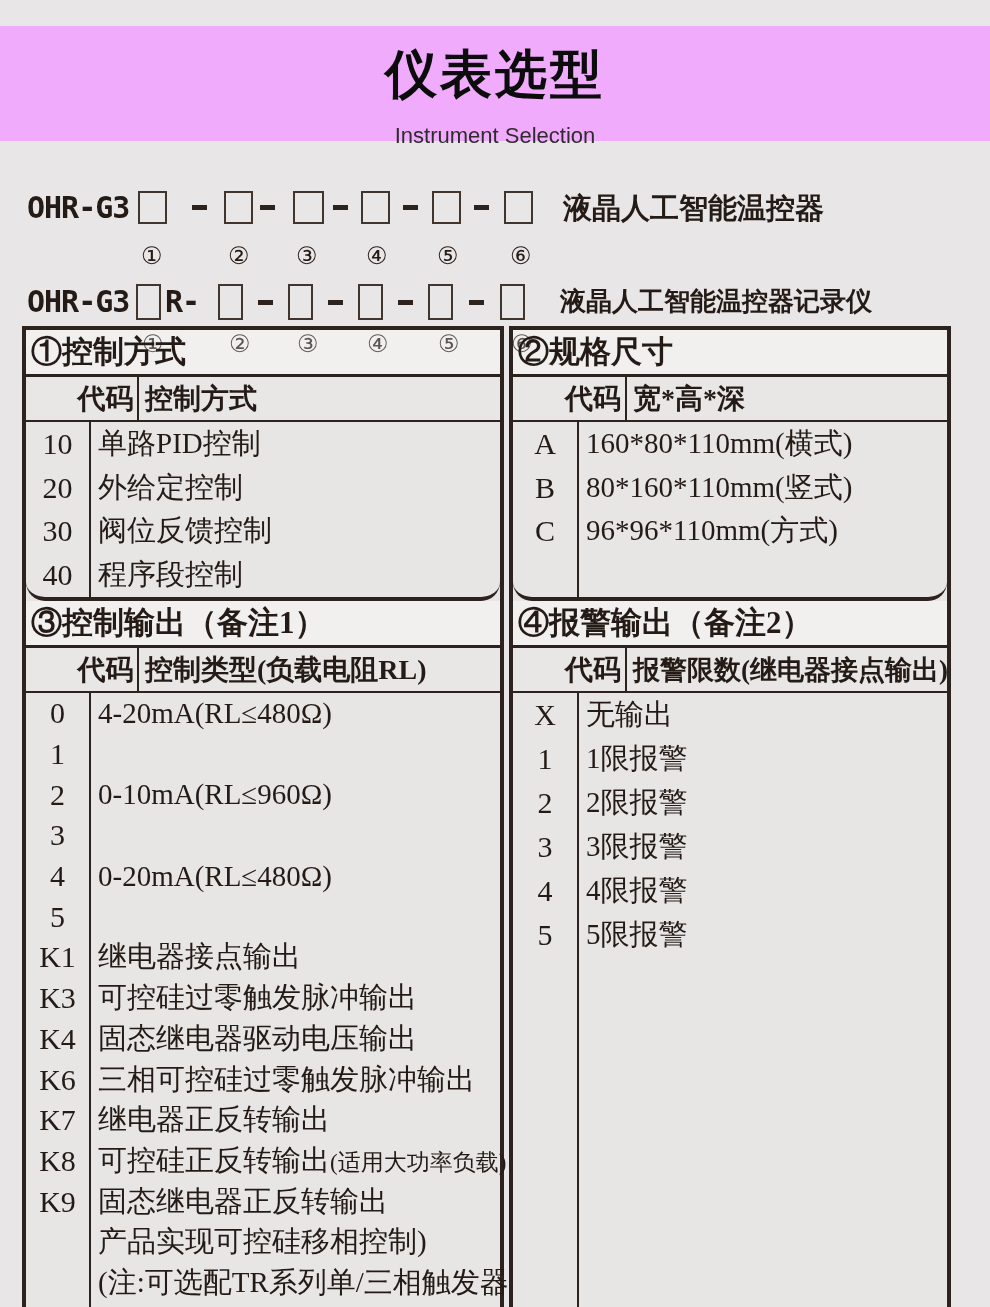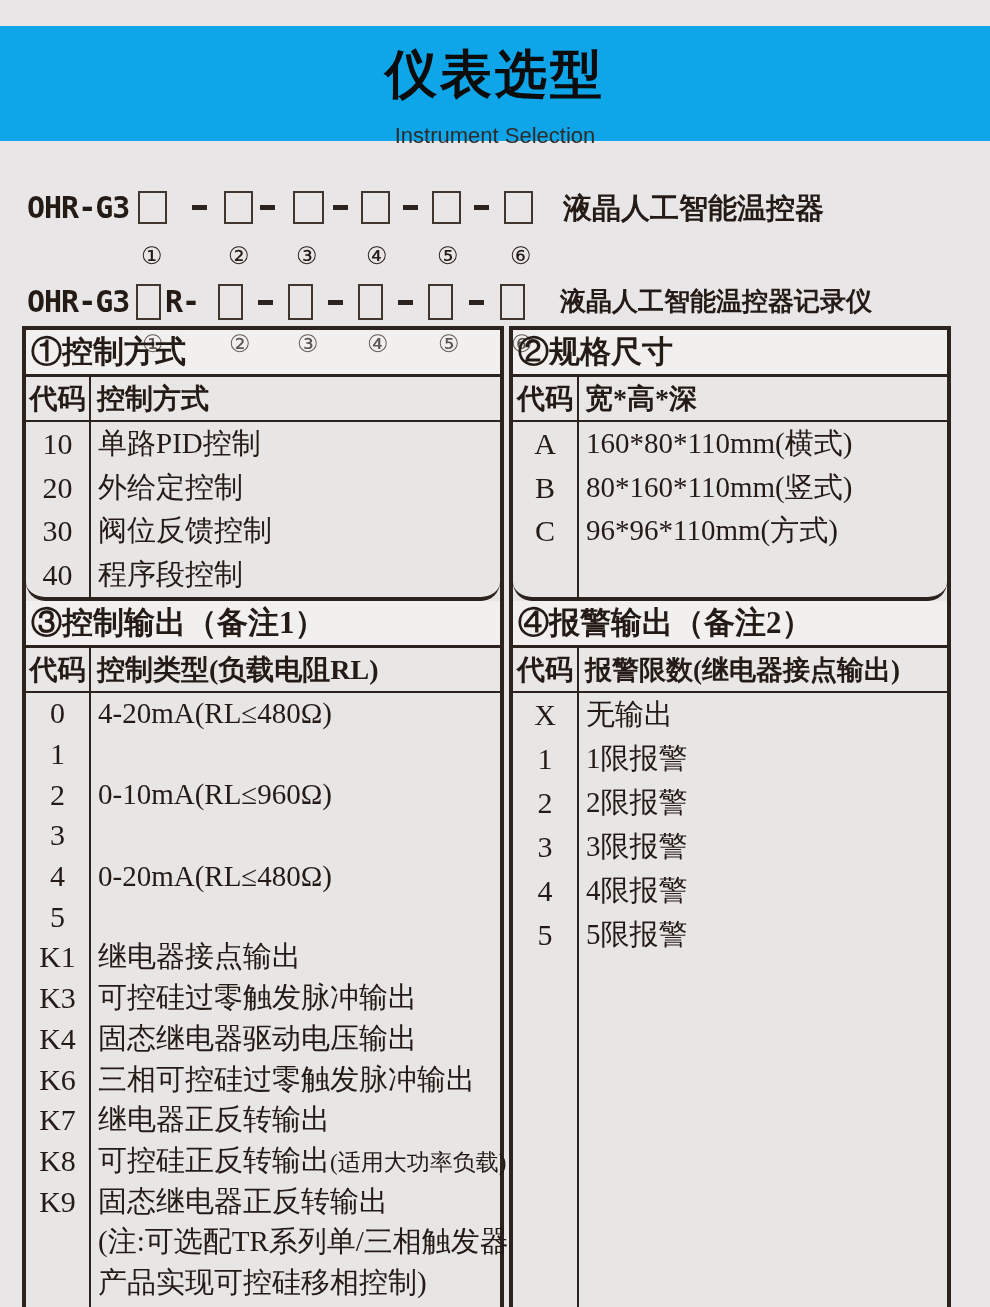--- a/index.html
+++ b/index.html
@@ -1,37 +1,37 @@
 <!DOCTYPE html>
 <html><head>
 <meta charset="utf-8">
 <style>
   html,body{margin:0;padding:0;}
   .stage{position:relative;width:990px;height:1307px;overflow:hidden;
          background:#e8e6e6;font-family:"Liberation Serif","DejaVu Serif",serif;color:#241b16;}
-  .band{position:absolute;left:0;top:26px;width:990px;height:115px;background:#0ea5e9;text-align:center;}
+  .band{position:absolute;left:0;top:26px;width:990px;height:115px;background:#f0abfc;text-align:center;}
   .band .title{margin-top:14px;font:700 52px "Liberation Sans",sans-serif;letter-spacing:3px;color:#0c0c0c;}
   .band .subtitle{margin-top:13px;font:400 22px "Liberation Sans",sans-serif;color:#2e2c2c;}
 
   .mline{position:absolute;left:0;width:990px;}
   .mline .prefix,.mline .infix{position:absolute;font:700 30px "DejaVu Sans Mono",monospace;letter-spacing:-1px;}
   .mline .mlabel{position:absolute;font-weight:700;}
   .mbox{position:absolute;box-sizing:border-box;border:2px solid #40362e;background:transparent;}
   .mdash{position:absolute;width:15px;height:5px;background:#2c231e;}
   .mark{position:absolute;font:400 24px "DejaVu Sans",sans-serif;color:#241b16;}
   .ghost{opacity:.72;z-index:5;pointer-events:none;}
 
   .tbl{position:absolute;top:326px;height:1000px;box-sizing:border-box;
        border:4px solid #2d231e;background:#e8e6e5;display:flex;flex-direction:column;}
   .tleft{left:22px;width:482px;}
   .tright{left:509px;width:442px;}
   .sec{height:44px;line-height:44px;background:#f1f0ef;border-bottom:3px solid #2d231e;
        font-size:31px;font-weight:700;padding-left:5px;white-space:nowrap;}
   .sub{height:43px;border-bottom:2px solid #2d231e;display:flex;align-items:center;
-       background:#e9e7e6;font-size:28px;font-weight:700;white-space:nowrap;}
+       background:#e9e7e6;font-size:28px;font-weight:700;white-space:nowrap;padding-left:48px;}
   .sub .c{align-self:stretch;display:flex;align-items:center;justify-content:center;
           border-right:2px solid #2d231e;}
   .tleft .sub .c,.tleft .row .c{flex:0 0 63px;width:63px;}
   .tright .sub .c,.tright .row .c{flex:0 0 64px;width:64px;}
   .sub .t{padding-left:6px;}
   .data{position:relative;border-radius:19px;}
   .data .vl{position:absolute;top:0;bottom:0;width:2px;background:#2d231e;}
   .tleft .data .vl{left:63px;}
   .tright .data .vl{left:64px;}
   .data1{border-bottom:4px solid #2d231e;}
@@ -169,25 +169,25 @@
       <div class="row r41">
           <span class="c">K8</span>
           <span class="t"><span>可控硅正反转输出</span><span class="small">(适用大功率负载)</span></span>
         </div>
       <div class="row r41">
           <span class="c">K9</span>
           <span class="t"><span>固态继电器正反转输出</span></span>
         </div>
       <div class="row r41">
           <span class="c"></span>
+          <span class="t"><span>产品实现可控硅移相控制)</span></span>
+        </div>
+      <div class="row r41">
+          <span class="c"></span>
           <span class="t"><span>(注:可选配TR系列单/三相触发器</span></span>
-        </div>
-      <div class="row r41">
-          <span class="c"></span>
-          <span class="t"><span>产品实现可控硅移相控制)</span></span>
         </div>
     </div>
   </div>
 
   <div class="tbl tright">
     <div class="sec">②规格尺寸</div>
     <div class="sub">
       <span class="c">代码</span>
       <span class="t">宽*高*深</span>
     </div>

